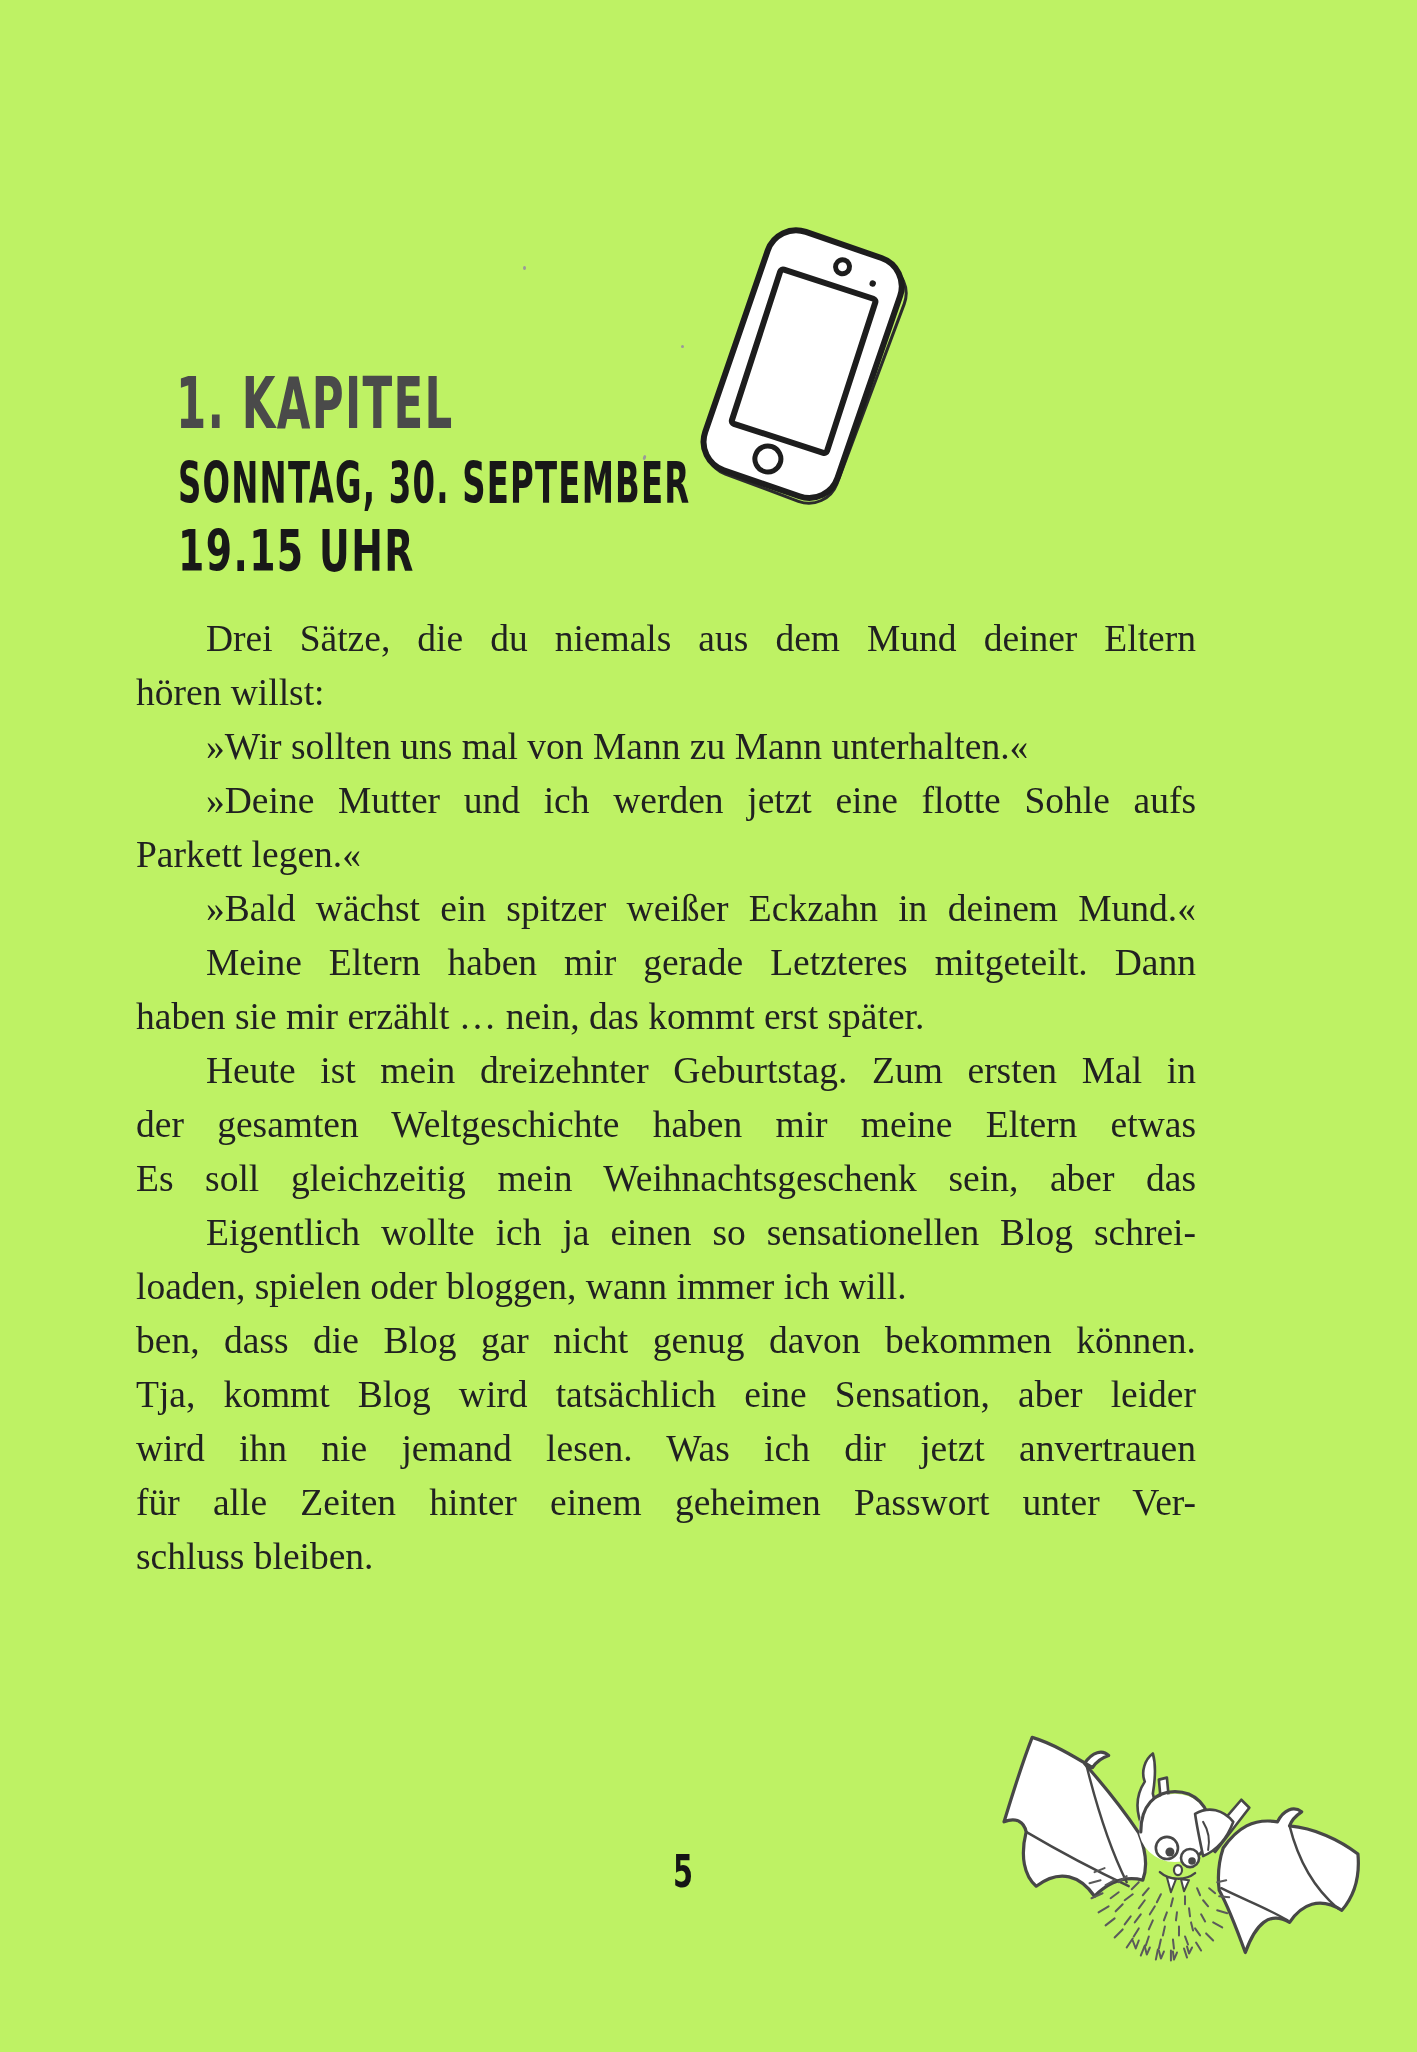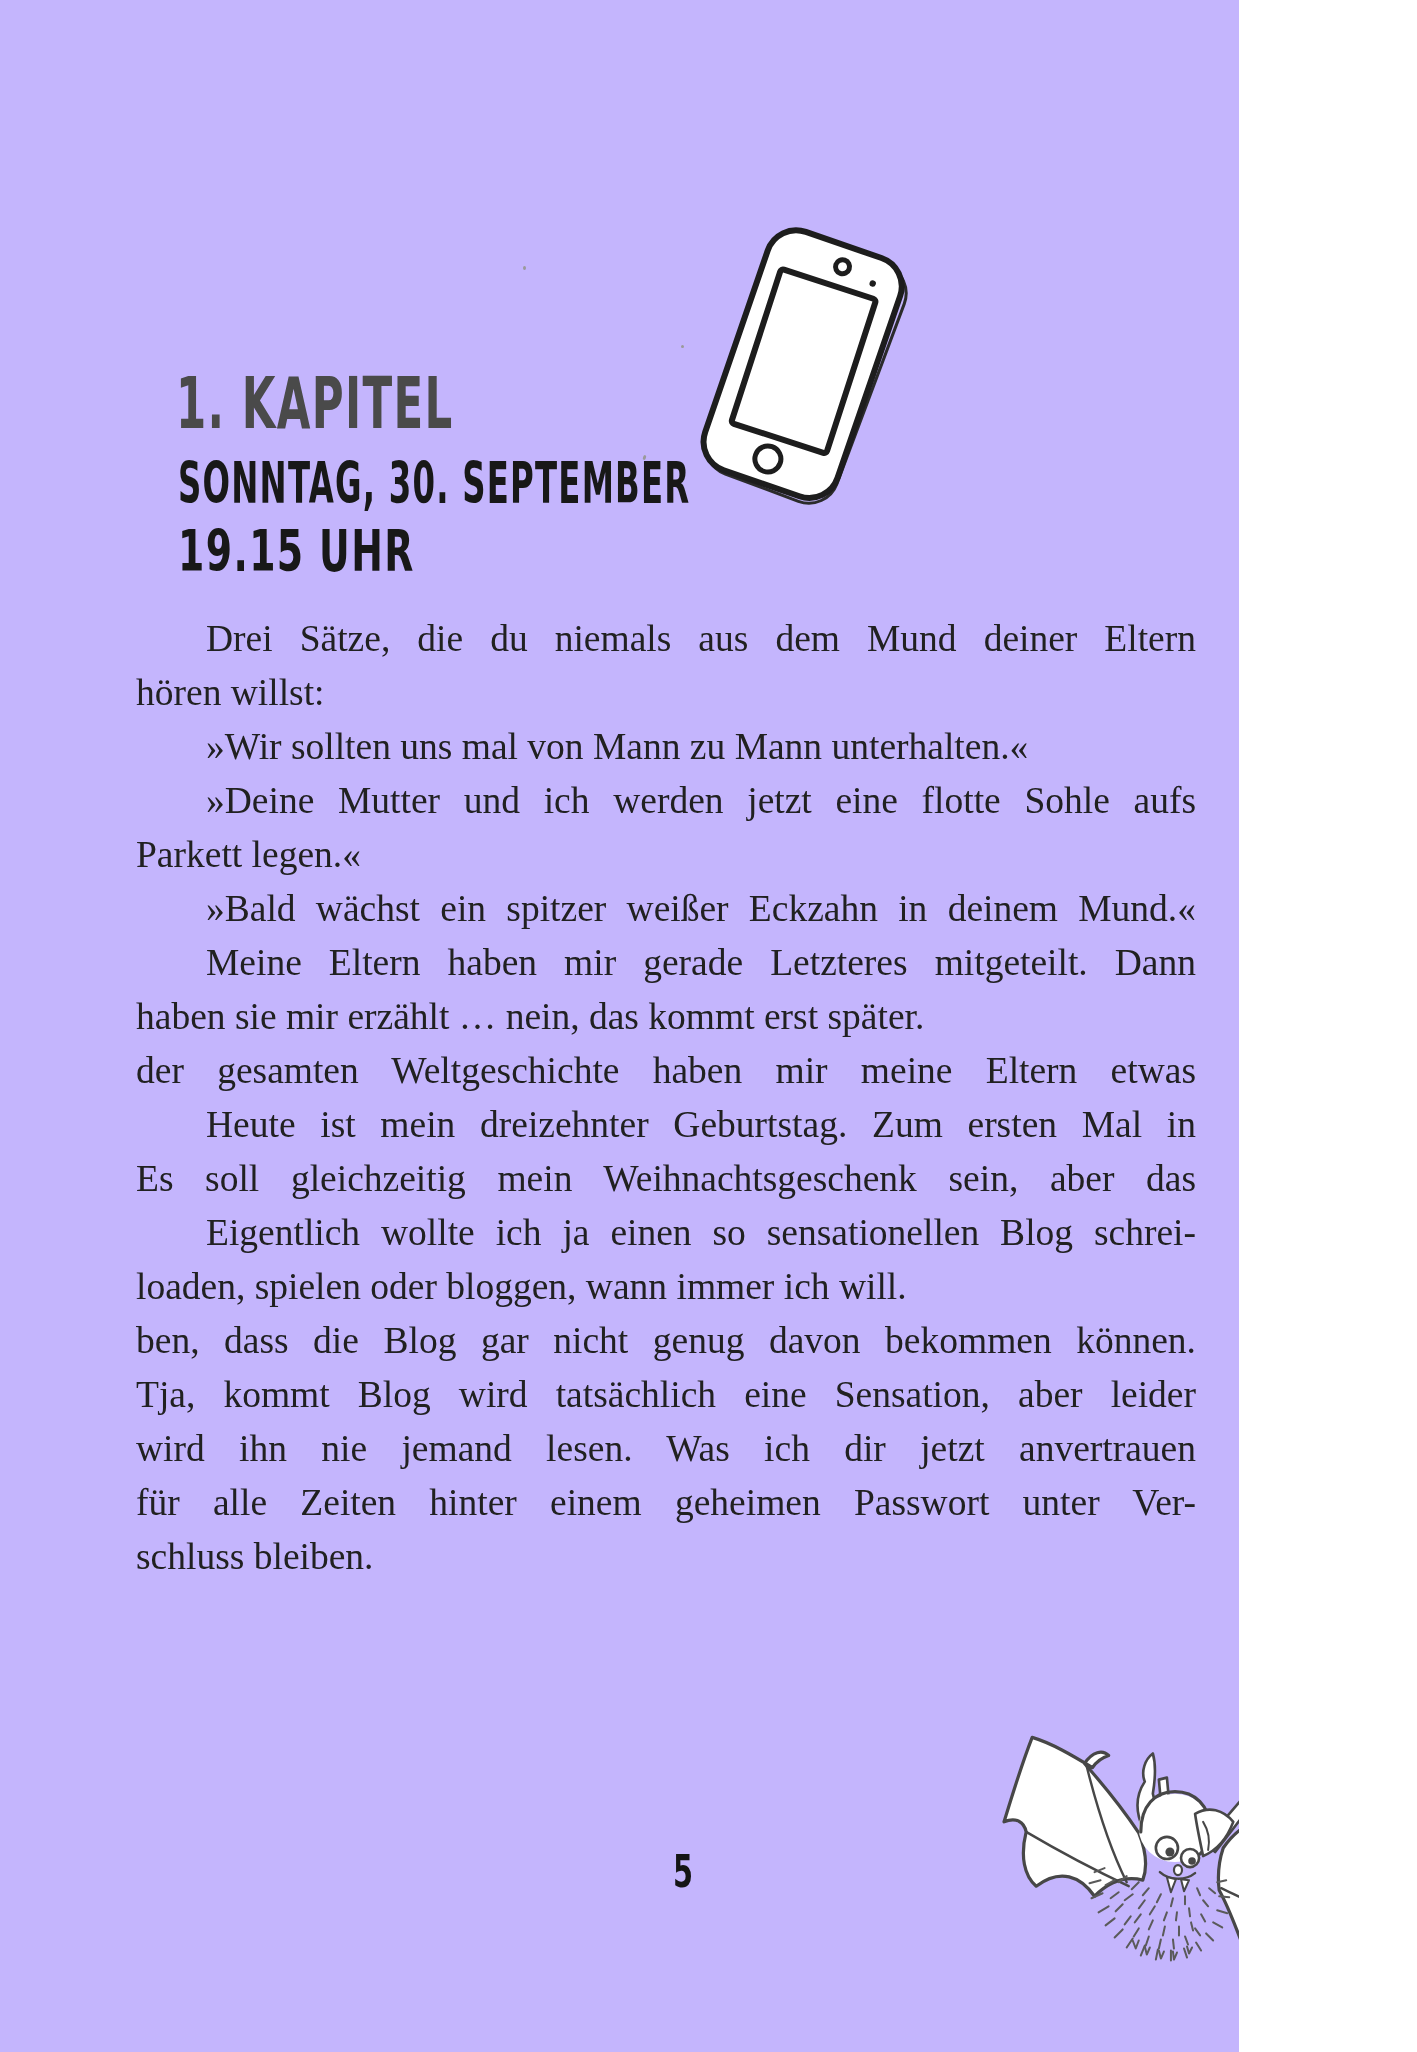--- a/index.html
+++ b/index.html
@@ -1,18 +1,18 @@
 <!DOCTYPE html>
 <html><head>
 <meta charset="utf-8">
 <style>
   html,body { margin:0; padding:0; background:#ffffff; }
   .page {
-    position:relative; width:1239px; height:2052px;
-    background:#c4b5fd; overflow:hidden;
+    position:relative; width:1417px; height:2052px;
+    background:#bef264; overflow:hidden;
     font-family:"Liberation Serif","DejaVu Serif",serif;
   }
 
   
   .chapter-heading {
     position:absolute; left:176px; top:322px;
     font-family:"DejaVu Sans","Liberation Sans",sans-serif;
     font-weight:700; font-size:68px; line-height:1; letter-spacing:2px;
     color:#4a4a4a; white-space:nowrap;
     transform:scale(0.64,1.06); transform-origin:left top;
@@ -72,22 +72,22 @@
 
   <div class="body-text">
       <div class="line indent justify">Drei Sätze, die du niemals aus dem Mund deiner Eltern</div>
       <div class="line">hören willst:</div>
       <div class="line indent">»Wir sollten uns mal von Mann zu Mann unterhalten.«</div>
       <div class="line indent justify">»Deine Mutter und ich werden jetzt eine flotte Sohle aufs</div>
       <div class="line">Parkett legen.«</div>
       <div class="line indent justify">»Bald wächst ein spitzer weißer Eckzahn in deinem Mund.«</div>
       <div class="line indent justify">Meine Eltern haben mir gerade Letzteres mitgeteilt. Dann</div>
       <div class="line">haben sie mir erzählt … nein, das kommt erst später.</div>
+      <div class="line indent justify">Heute ist mein dreizehnter Geburtstag. Zum ersten Mal in</div>
       <div class="line justify">der gesamten Weltgeschichte haben mir meine Eltern etwas</div>
-      <div class="line indent justify">Heute ist mein dreizehnter Geburtstag. Zum ersten Mal in</div>
       <div class="line justify">Es soll gleichzeitig mein Weihnachtsgeschenk sein, aber das</div>
       <div class="line indent justify">Eigentlich wollte ich ja einen so sensationellen Blog schrei-</div>
       <div class="line">loaden, spielen oder bloggen, wann immer ich will.</div>
       <div class="line justify">ben, dass die Blog gar nicht genug davon bekommen können.</div>
       <div class="line justify">Tja, kommt Blog wird tatsächlich eine Sensation, aber leider</div>
       <div class="line justify">wird ihn nie jemand lesen. Was ich dir jetzt anvertrauen</div>
       <div class="line justify">für alle Zeiten hinter einem geheimen Passwort unter Ver-</div>
       <div class="line">schluss bleiben.</div>
     </div>
 

